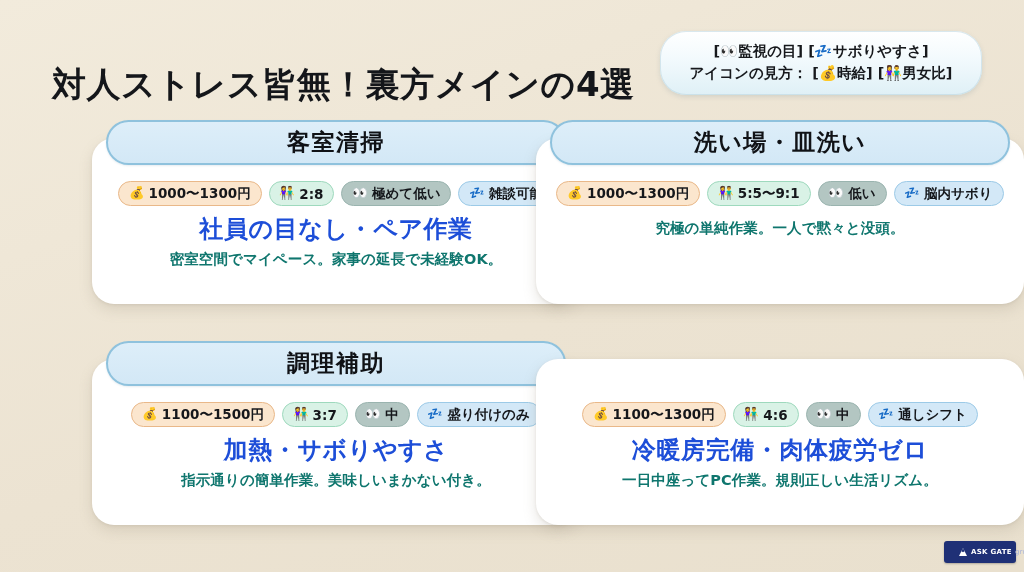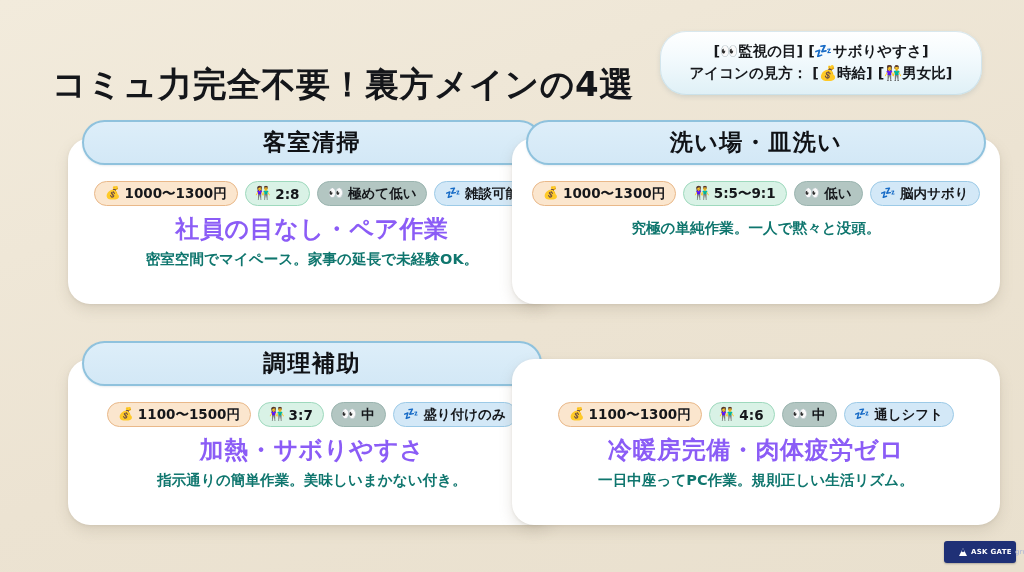--- a/index.html
+++ b/index.html
@@ -60,20 +60,21 @@
 
   
   .card {
     position: absolute;
     width: 488px;
     background: #ffffff;
     border-radius: 22px;
     box-shadow: 0 6px 14px rgba(140,130,110,0.20),
                 0 1px 3px rgba(140,130,110,0.16);
     box-sizing: border-box;
+    margin-left: 24px;
   }
   #card-1 { left: 68px;  top: 138px; height: 166px; }
   #card-2 { left: 512px; top: 138px; height: 166px; }
   #card-3 { left: 68px;  top: 359px; height: 166px; }
   #card-4 { left: 512px; top: 359px; height: 166px; }
 
   .card-header {
     position: absolute;
     left: 14px;
     right: 14px;
@@ -131,21 +132,21 @@
     left: 0;
     right: 0;
     top: 76px;
     text-align: center;
     padding: 0 14px;
     box-sizing: border-box;
   }
   .card-lead {
     font-size: 24px;
     font-weight: 700;
-    color: #8b5cf6;
+    color: #1d4ed8;
     letter-spacing: 0.6px;
     line-height: 1.28;
     white-space: nowrap;
   }
   .card-sub {
     margin-top: 5px;
     font-size: 14.5px;
     font-weight: 700;
     color: #0f766e;
     letter-spacing: 0.1px;
@@ -182,21 +183,21 @@
     color: #a9b4d8;
     letter-spacing: 0.2px;
     white-space: nowrap;
   }
 </style>
 </head>
 <body>
 
 <div id="stage">
 
-  <h1 id="page-title">コミュ力完全不要！裏方メインの4選</h1>
+  <h1 id="page-title">対人ストレス皆無！裏方メインの4選</h1>
 
   <div id="legend">
     <div class="legend-line">[👀監視の目] [💤サボりやすさ]</div>
     <div class="legend-line">アイコンの見方： [💰時給] [👫男女比]</div>
   </div>
 
   <div class="card" id="card-1">
     <div class="card-header">
       <span class="card-title">客室清掃</span>
     </div>

